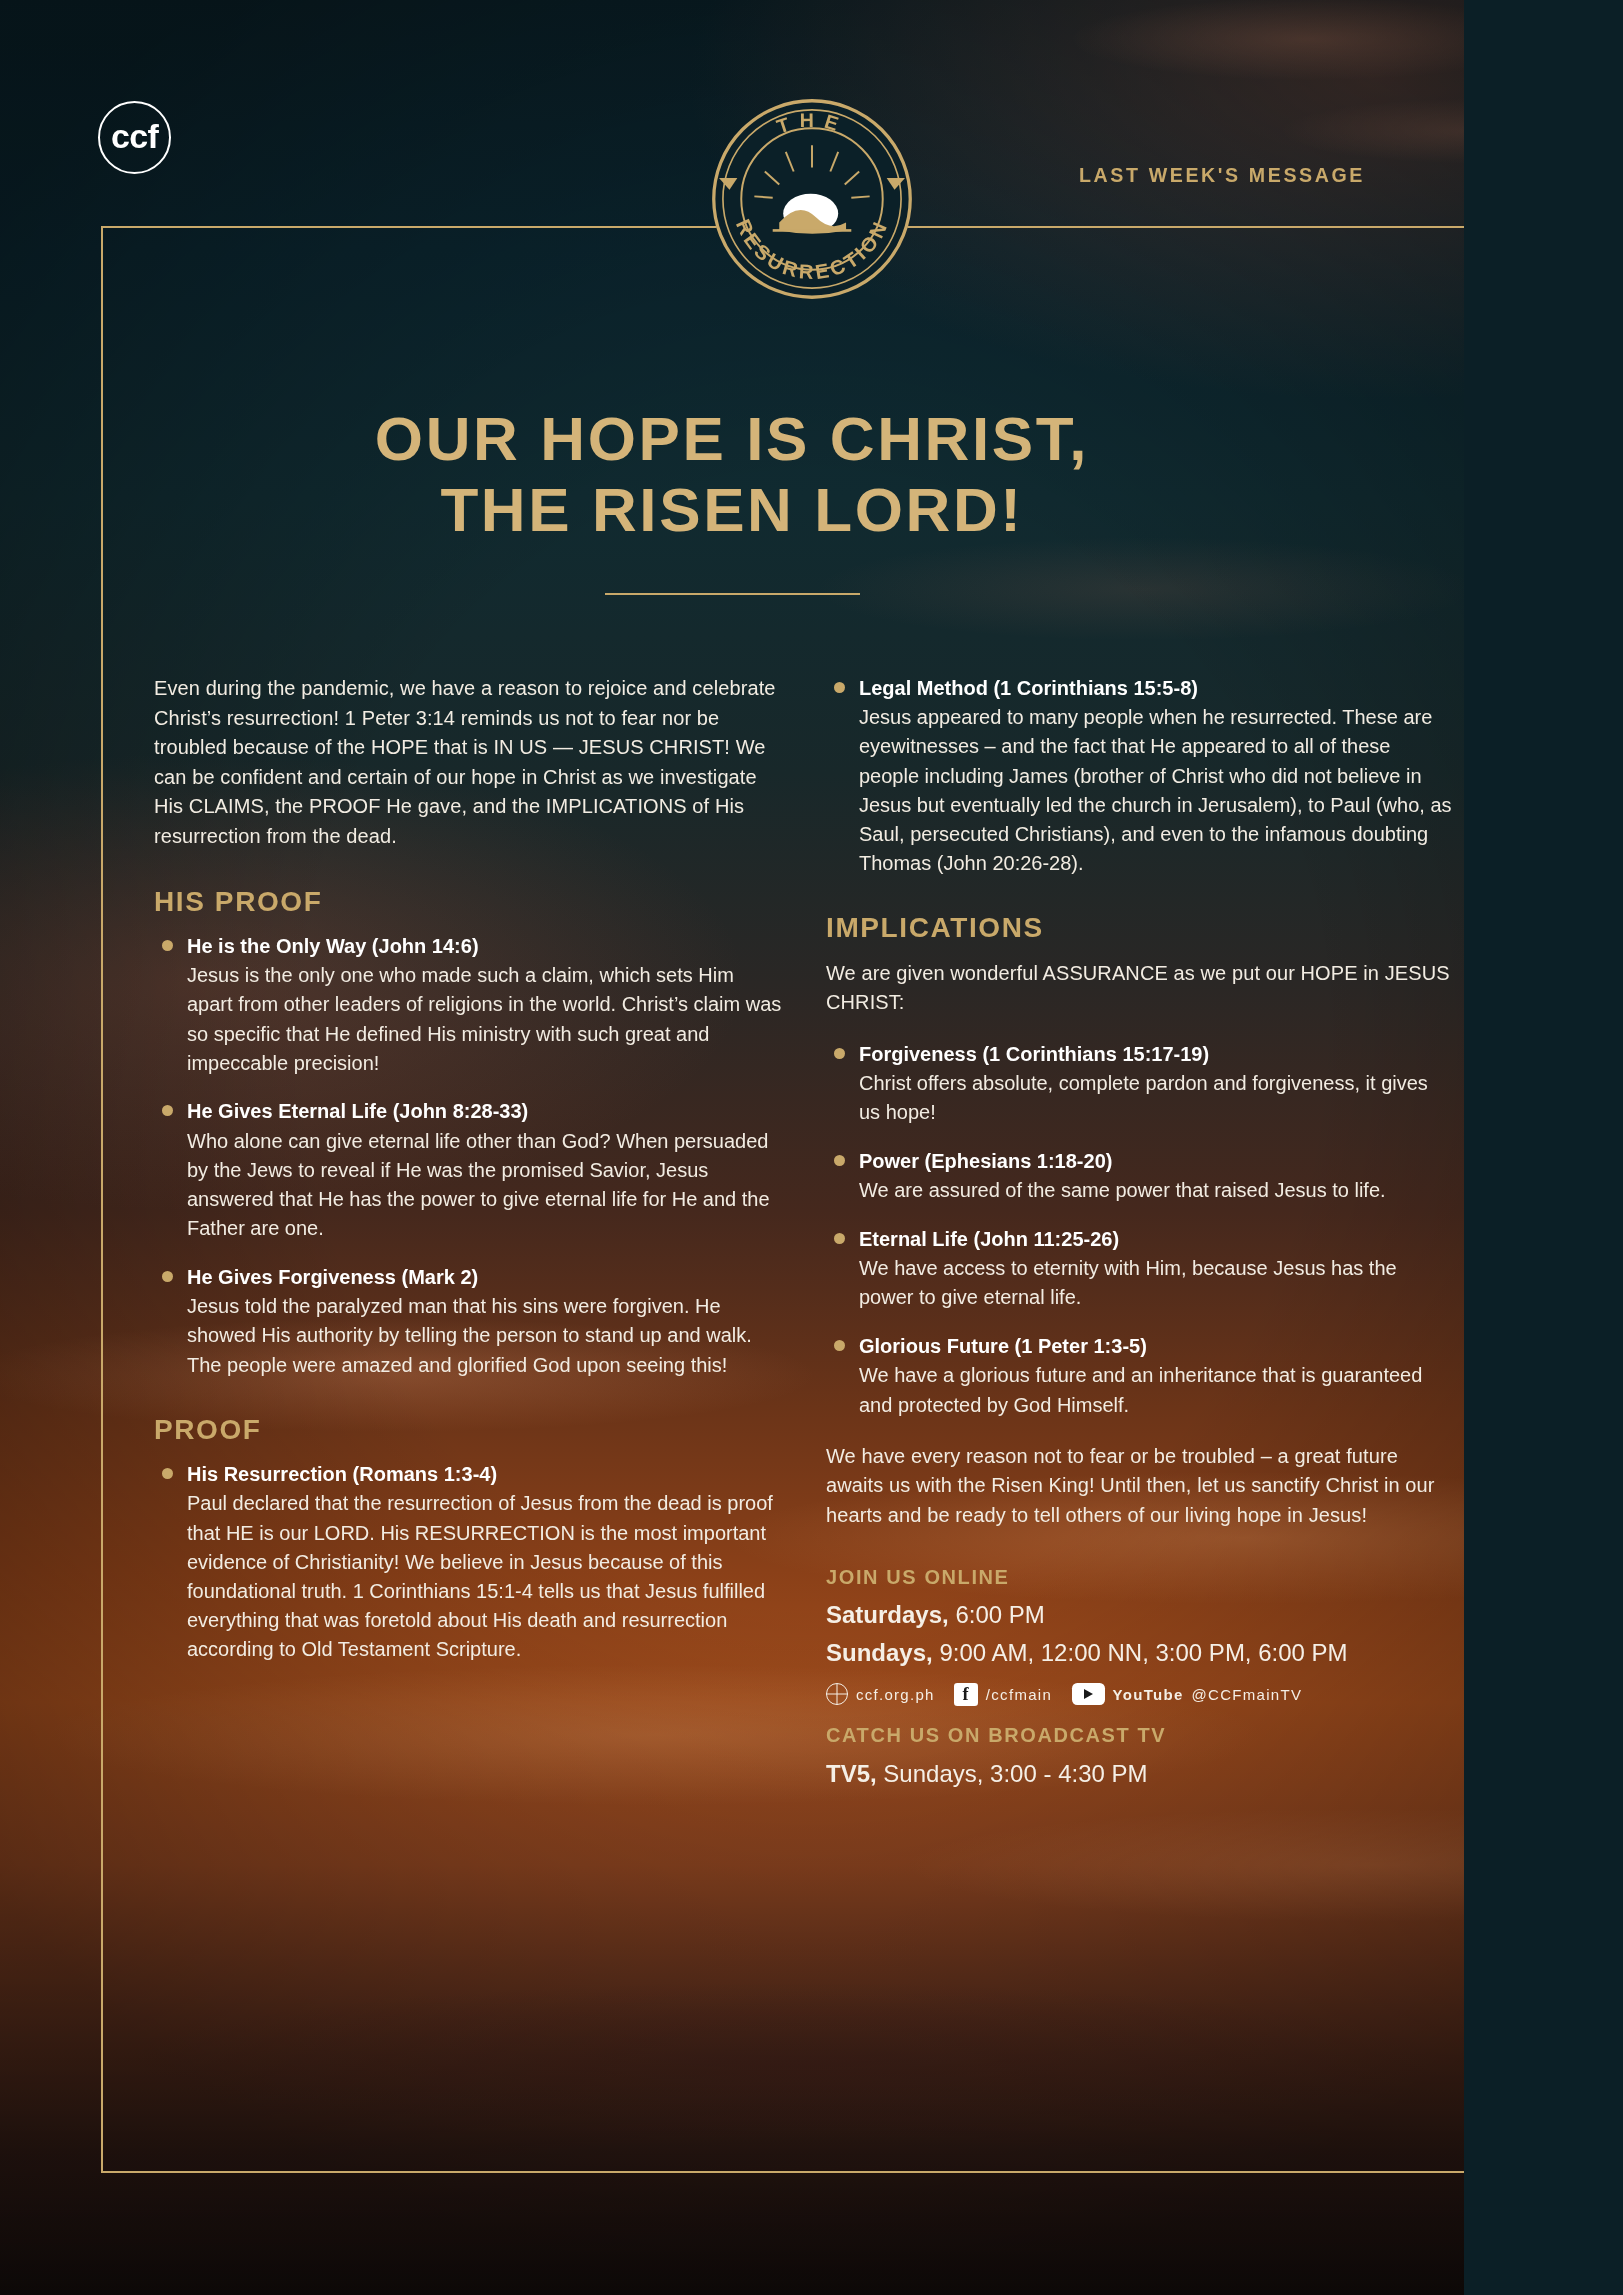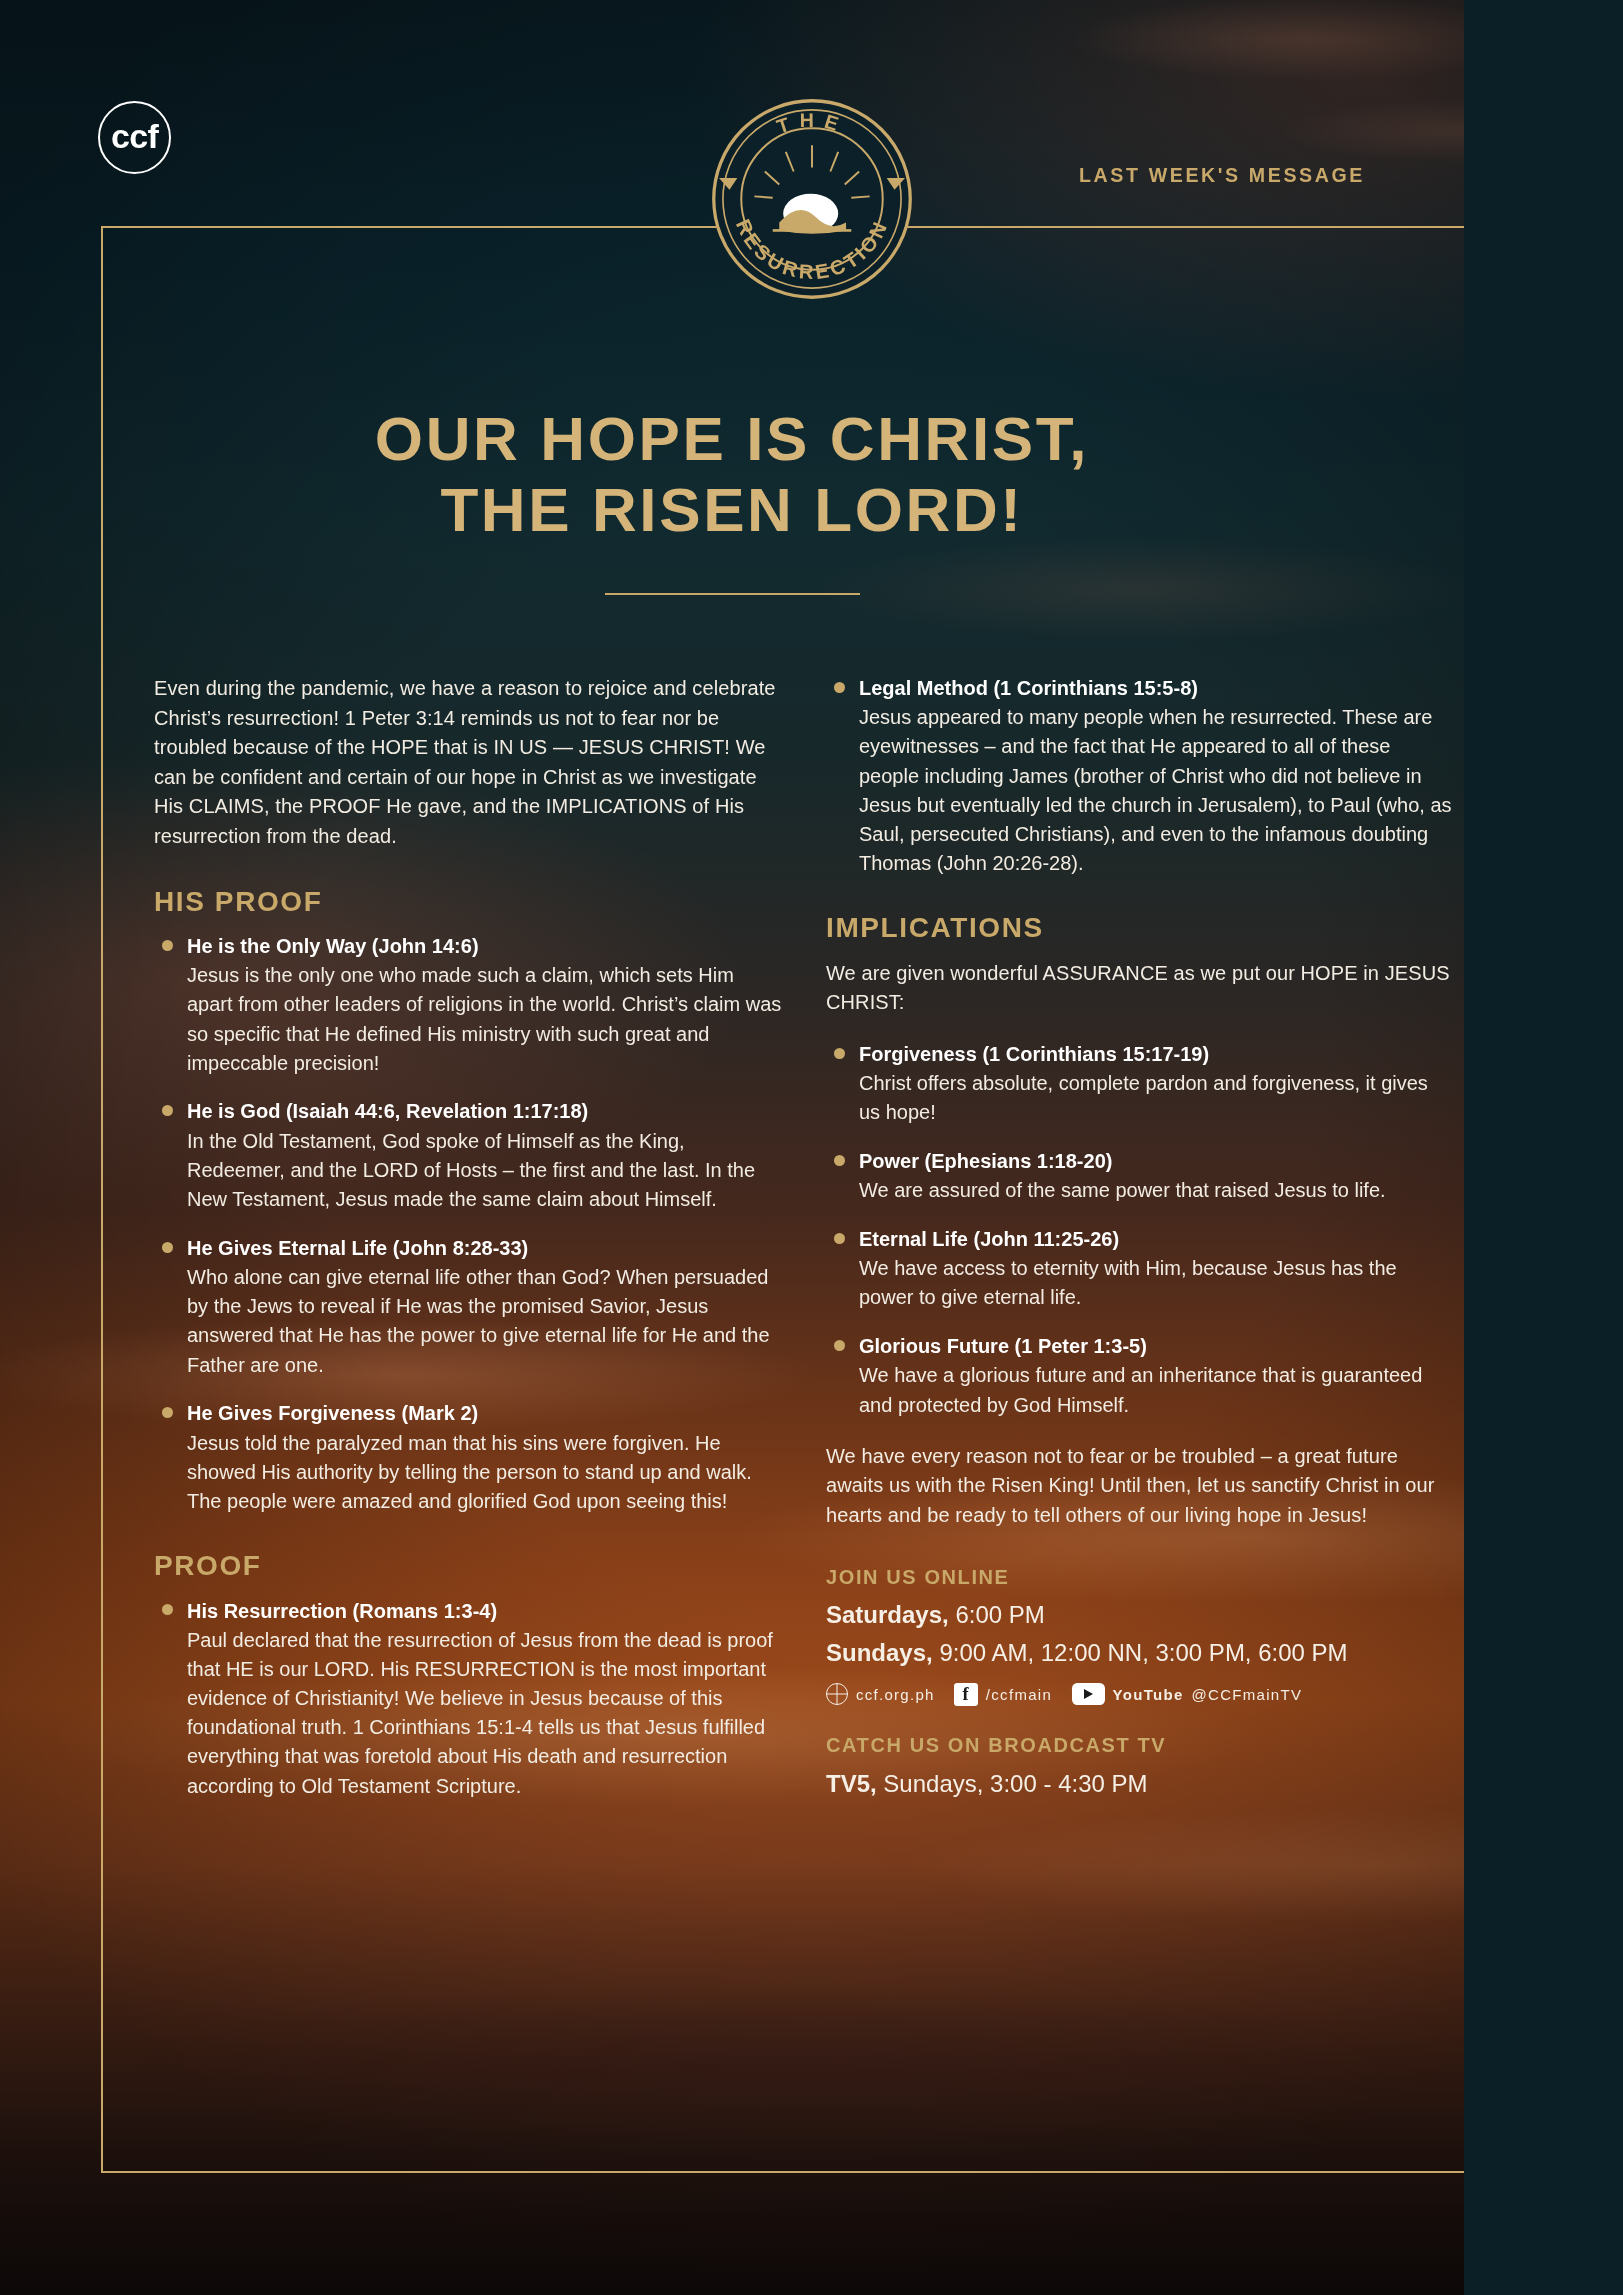--- a/index.html
+++ b/index.html
@@ -250,21 +250,21 @@
   .yt-icon::after {
     content: "";
     position: absolute;
     left: 12.4px; top: 5.9px;
     border-left: 9.2px solid #1a1a1a;
     border-top: 5.2px solid transparent;
     border-bottom: 5.2px solid transparent;
   }
   .yt-text { font-weight: bold; }
 
-  .fi-block2 { margin-top: 28px; }
+  .fi-block2 { margin-top: 18px; }
 </style>
 </head>
 <body>
 
 <div class="page">
   <div class="clouds"></div>
   <div class="vignette"></div>
 
   <div class="frame"></div>
 
@@ -325,24 +325,20 @@
 
     <div class="col col-left">
 
       <p class="body-text para">Even during the pandemic, we have a reason to rejoice and celebrate Christ’s resurrection! 1 Peter 3:14 reminds us not to fear nor be troubled because of the HOPE that is IN US — JESUS CHRIST! We can be confident and certain of our hope in Christ as we investigate His CLAIMS, the PROOF He gave, and the IMPLICATIONS of His resurrection from the dead.</p>
 
       <h2 class="section">HIS PROOF</h2>
       <ul class="list">
         <li>
           <span class="lead">He is the Only Way (John 14:6)</span>
           <span>Jesus is the only one who made such a claim, which sets Him apart from other leaders of religions in the world. Christ’s claim was so specific that He defined His ministry with such great and impeccable precision!</span>
-        </li>
-        <li>
-          <span class="lead">He is God (Isaiah 44:6, Revelation 1:17:18)</span>
-          <span>In the Old Testament, God spoke of Himself as the King, Redeemer, and the LORD of Hosts – the first and the last. In the New Testament, Jesus made the same claim about Himself.</span>
         </li>
         <li>
           <span class="lead">He Gives Eternal Life (John 8:28-33)</span>
           <span>Who alone can give eternal life other than God? When persuaded by the Jews to reveal if He was the promised Savior, Jesus answered that He has the power to give eternal life for He and the Father are one.</span>
         </li>
         <li>
           <span class="lead">He Gives Forgiveness (Mark 2)</span>
           <span>Jesus told the paralyzed man that his sins were forgiven. He showed His authority by telling the person to stand up and walk. The people were amazed and glorified God upon seeing this!</span>
         </li>
       </ul>

